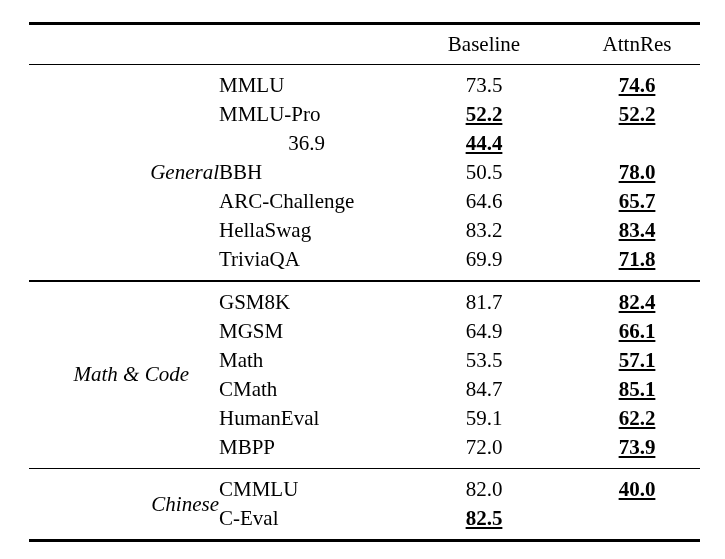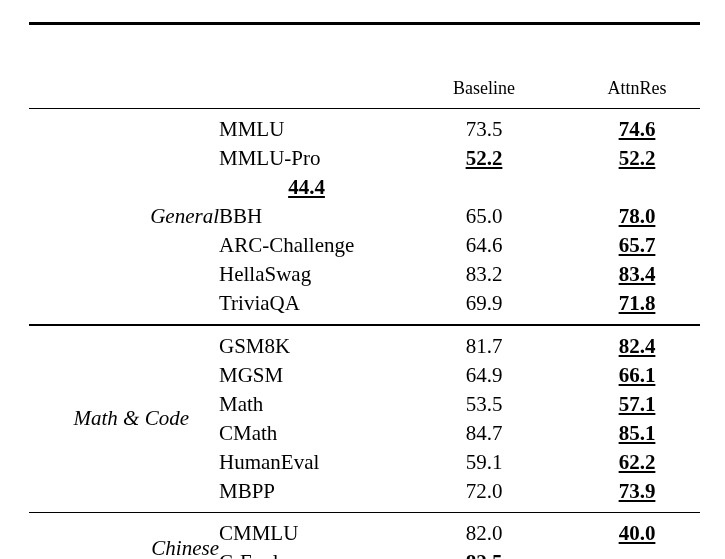--- a/index.html
+++ b/index.html
@@ -26,22 +26,21 @@
     background: #000000;
   }
   .rule.thick { height: 2.5px; }
   .rule.thin  { height: 1.5px; }
 
   .header-row {
     height: 39px;
     display: grid;
     grid-template-columns: 190px 175px 180px 1fr;
     align-items: center;
-    font-size: 18px;
-    margin-top: 44px;
+    font-size: 21px;
   }
   .hcell.center { text-align: center; }
 
   .section {
     display: flex;
   }
   .group-cell {
     width: 190px;
     flex: 0 0 190px;
     display: flex;
@@ -98,25 +97,26 @@
           <span class="bench">MMLU</span>
           <span class="val">73.5</span>
           <span class="val bold">74.6</span>
         </div>
         <div class="row">
           <span class="bench">MMLU-Pro</span>
           <span class="val bold">52.2</span>
           <span class="val bold">52.2</span>
         </div>
         <div class="row">
+          <span class="val">36.9</span>
           <span class="val bold">44.4</span>
         </div>
         <div class="row">
           <span class="bench">BBH</span>
-          <span class="val">65.0</span>
+          <span class="val">50.5</span>
           <span class="val bold">78.0</span>
         </div>
         <div class="row">
           <span class="bench">ARC-Challenge</span>
           <span class="val">64.6</span>
           <span class="val bold">65.7</span>
         </div>
         <div class="row">
           <span class="bench">HellaSwag</span>
           <span class="val">83.2</span>

